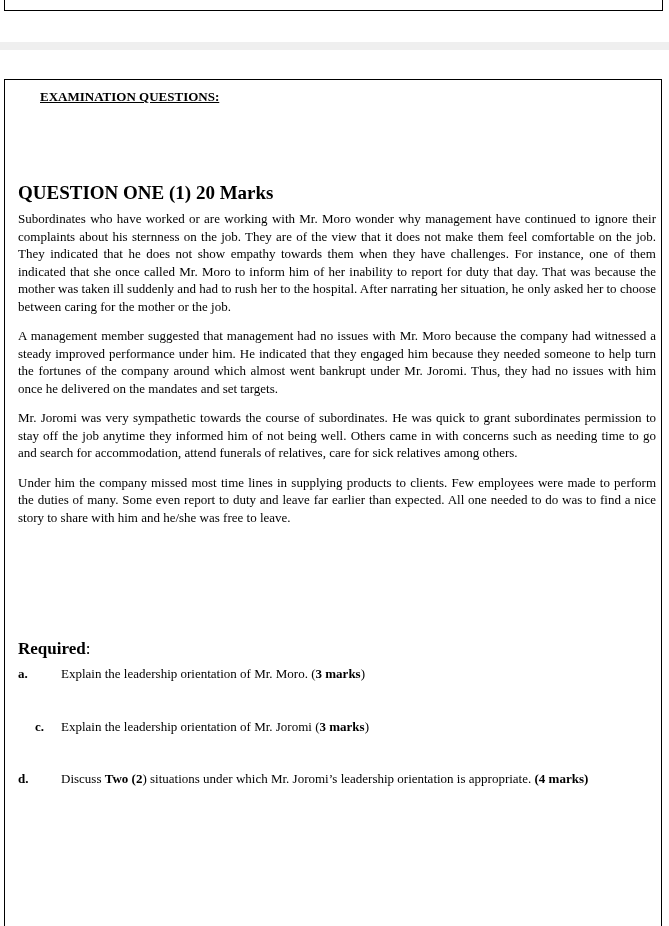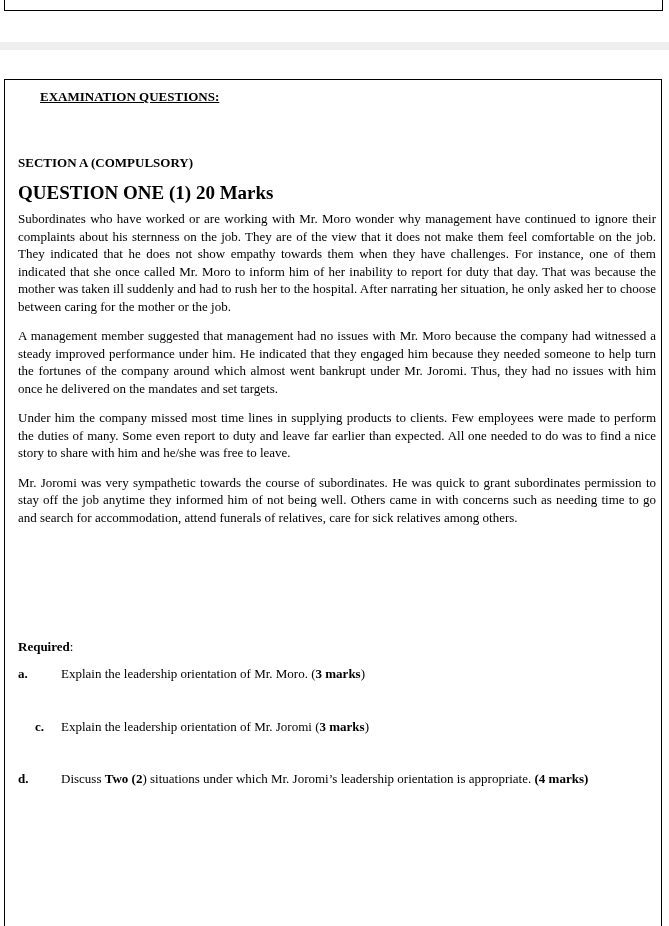--- a/index.html
+++ b/index.html
@@ -9,42 +9,41 @@
              border: 1.5px solid #000; border-top: none; }
   .gray-band { position: absolute; left: 0; top: 42px; width: 669px; height: 8px; background: #efefef; }
   .page-box { position: absolute; left: 4px; top: 79px; width: 656px; height: 860px;
               border: 1.5px solid #000; border-bottom: none; }
   .exam-title { position: absolute; left: 35px; top: 9px; font-weight: bold; font-size: 13px;
                 text-decoration: underline; text-align: right; }
   .section { position: absolute; left: 13px; top: 75px; font-weight: bold; font-size: 13px; }
   .question { position: absolute; left: 13px; top: 102px; font-weight: bold; font-size: 19px; }
   .body { position: absolute; left: 13px; top: 130px; width: 642px; font-size: 13px; line-height: 17.5px; }
   .body p { margin: 0 4px 12px 0; text-align: justify; }
-  .required { position: absolute; left: 13px; top: 559px; font-size: 13px; }
+  .required { position: absolute; left: 13px; top: 559px; font-size: 17px; }
   .required b { font-weight: bold; }
   .req-item { position: absolute; left: 13px; font-size: 13px; white-space: nowrap; }
   .req-item .letter { display: inline-block; width: 43px; font-weight: bold; }
   .req-item .bold { font-weight: bold; }
 </style>
 </head>
 <body>
 
 <div class="top-box"></div>
 <div class="gray-band"></div>
 
 <div class="page-box">
   <div class="exam-title">EXAMINATION QUESTIONS:</div>
-  <div class="section">SECTION A  (COMPULSORY)</div>
   <div class="question">QUESTION ONE (1) 20 Marks</div>
 
   <div class="body">
     <p>Subordinates who have worked or are working with Mr. Moro wonder why management have continued to ignore their complaints about his sternness on the job. They are of the view that it does not make them feel comfortable on the job. They indicated that he does not show empathy towards them when they have challenges. For instance, one of them indicated that she once called Mr. Moro to inform him of her inability to report for duty that day. That was because the mother was taken ill suddenly and had to rush her to the hospital. After narrating her situation, he only asked her to choose between caring for the mother or the job.</p>
     <p>A management member suggested that management had no issues with Mr. Moro because the company had witnessed a steady improved performance under him. He indicated that they engaged him because they needed someone to help turn the fortunes of the company around which almost went bankrupt under Mr. Joromi. Thus, they had no issues with him once he delivered on the mandates and set targets.</p>
+    <p>Mr. Joromi was very sympathetic towards the course of subordinates. He was quick to grant subordinates permission to stay off the job anytime they informed him of not being well. Others came in with concerns such as needing time to go and search for accommodation, attend funerals of relatives, care for sick relatives among others.</p>
     <p>Under him the company missed most time lines in supplying products to clients. Few employees were made to perform the duties of many. Some even report to duty and leave far earlier than expected. All one needed to do was to find a nice story to share with him and he/she was free to leave.</p>
-    <p>Mr. Joromi was very sympathetic towards the course of subordinates. He was quick to grant subordinates permission to stay off the job anytime they informed him of not being well. Others came in with concerns such as needing time to go and search for accommodation, attend funerals of relatives, care for sick relatives among others.</p>
   </div>
 
   <div class="required"><b>Required</b><span>:</span></div>
 
   <div class="req-item" style="top:586px;">
     <span class="letter">a.</span><span>Explain the leadership orientation of Mr. Moro. (</span><span class="bold">3 marks</span><span>)</span>
   </div>
 
 
   <div class="req-item" style="top:639px;text-align:center;">

